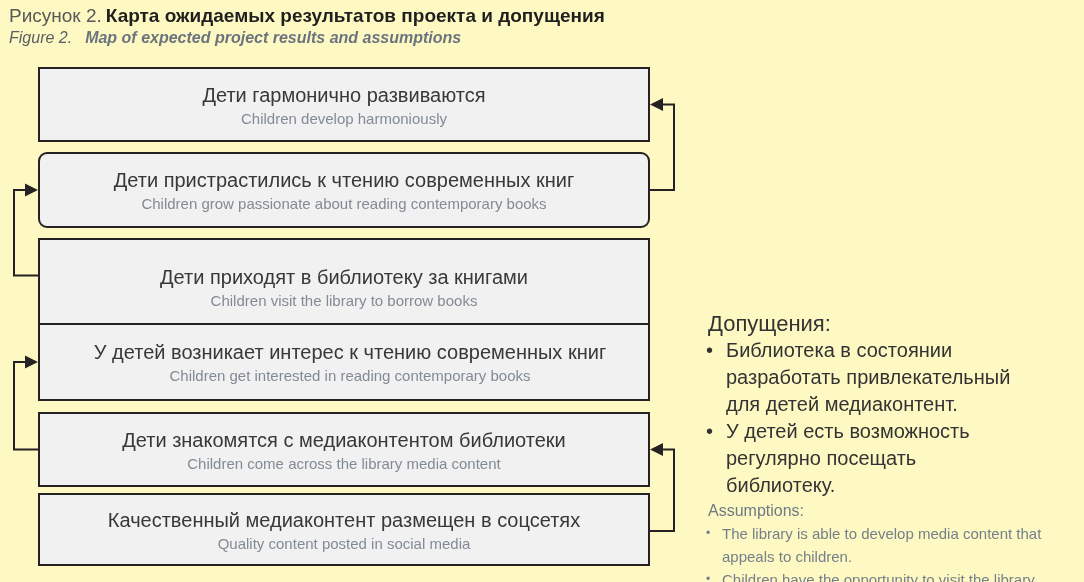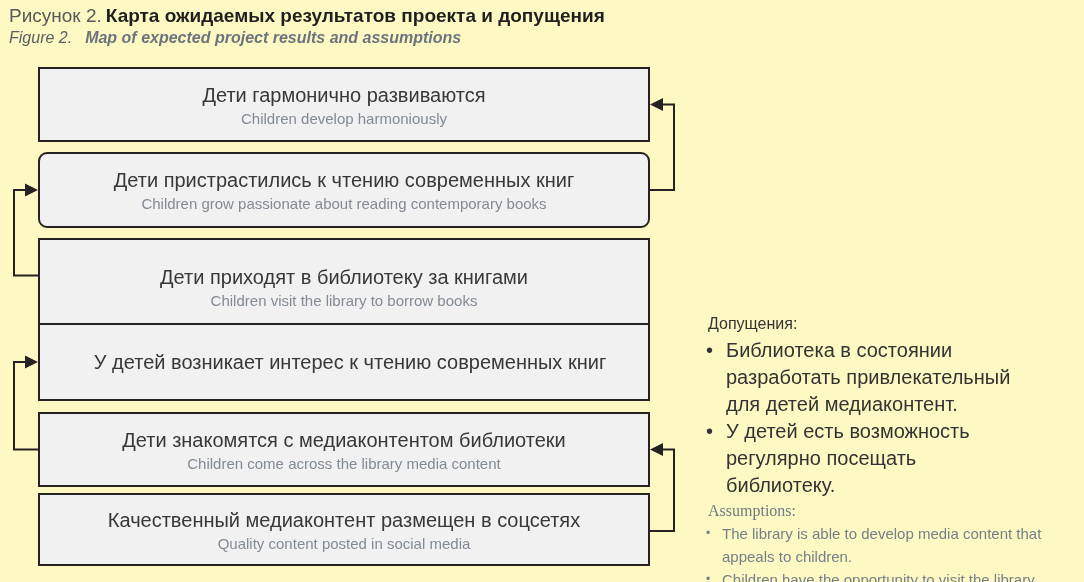--- a/index.html
+++ b/index.html
@@ -98,31 +98,30 @@
   }
 
   
   .panel {
     position: absolute;
     left: 700px;
     top: 310px;
     width: 382px;
   }
   .panel .h-ru {
-    font-size: 16px;
+    font-size: 22px;
     line-height: 27px;
     color: #333333;
     padding-left: 8px;
   }
   .panel .h-en {
     font-size: 16px;
     line-height: 23px;
     color: #6e7a85;
     padding-left: 8px;
-    font-family: Liberation Serif, serif;
   }
   .b-item {
     display: flex;
     align-items: flex-start;
   }
   .b-item.ru {
     font-size: 20px;
     line-height: 27px;
     color: #333333;
   }
@@ -181,20 +180,21 @@
   <div class="rbox b2">
     <div class="ru">Дети пристрастились к чтению современных книг</div>
     <div class="en">Children grow passionate about reading contemporary books</div>
   </div>
   <div class="rbox b3">
     <div class="ru">Дети приходят в библиотеку за книгами</div>
     <div class="en">Children visit the library to borrow books</div>
   </div>
   <div class="rbox b4">
     <div class="ru">У детей возникает интерес к чтению современных книг</div>
+    <div class="en">Children get interested in reading contemporary books</div>
   </div>
   <div class="rbox b6">
     <div class="ru">Качественный медиаконтент размещен в соцсетях</div>
     <div class="en">Quality content posted in social media</div>
   </div>
   <div class="rbox b5">
     <div class="ru">Дети знакомятся с медиаконтентом библиотеки</div>
     <div class="en">Children come across the library media content</div>
   </div>
 

